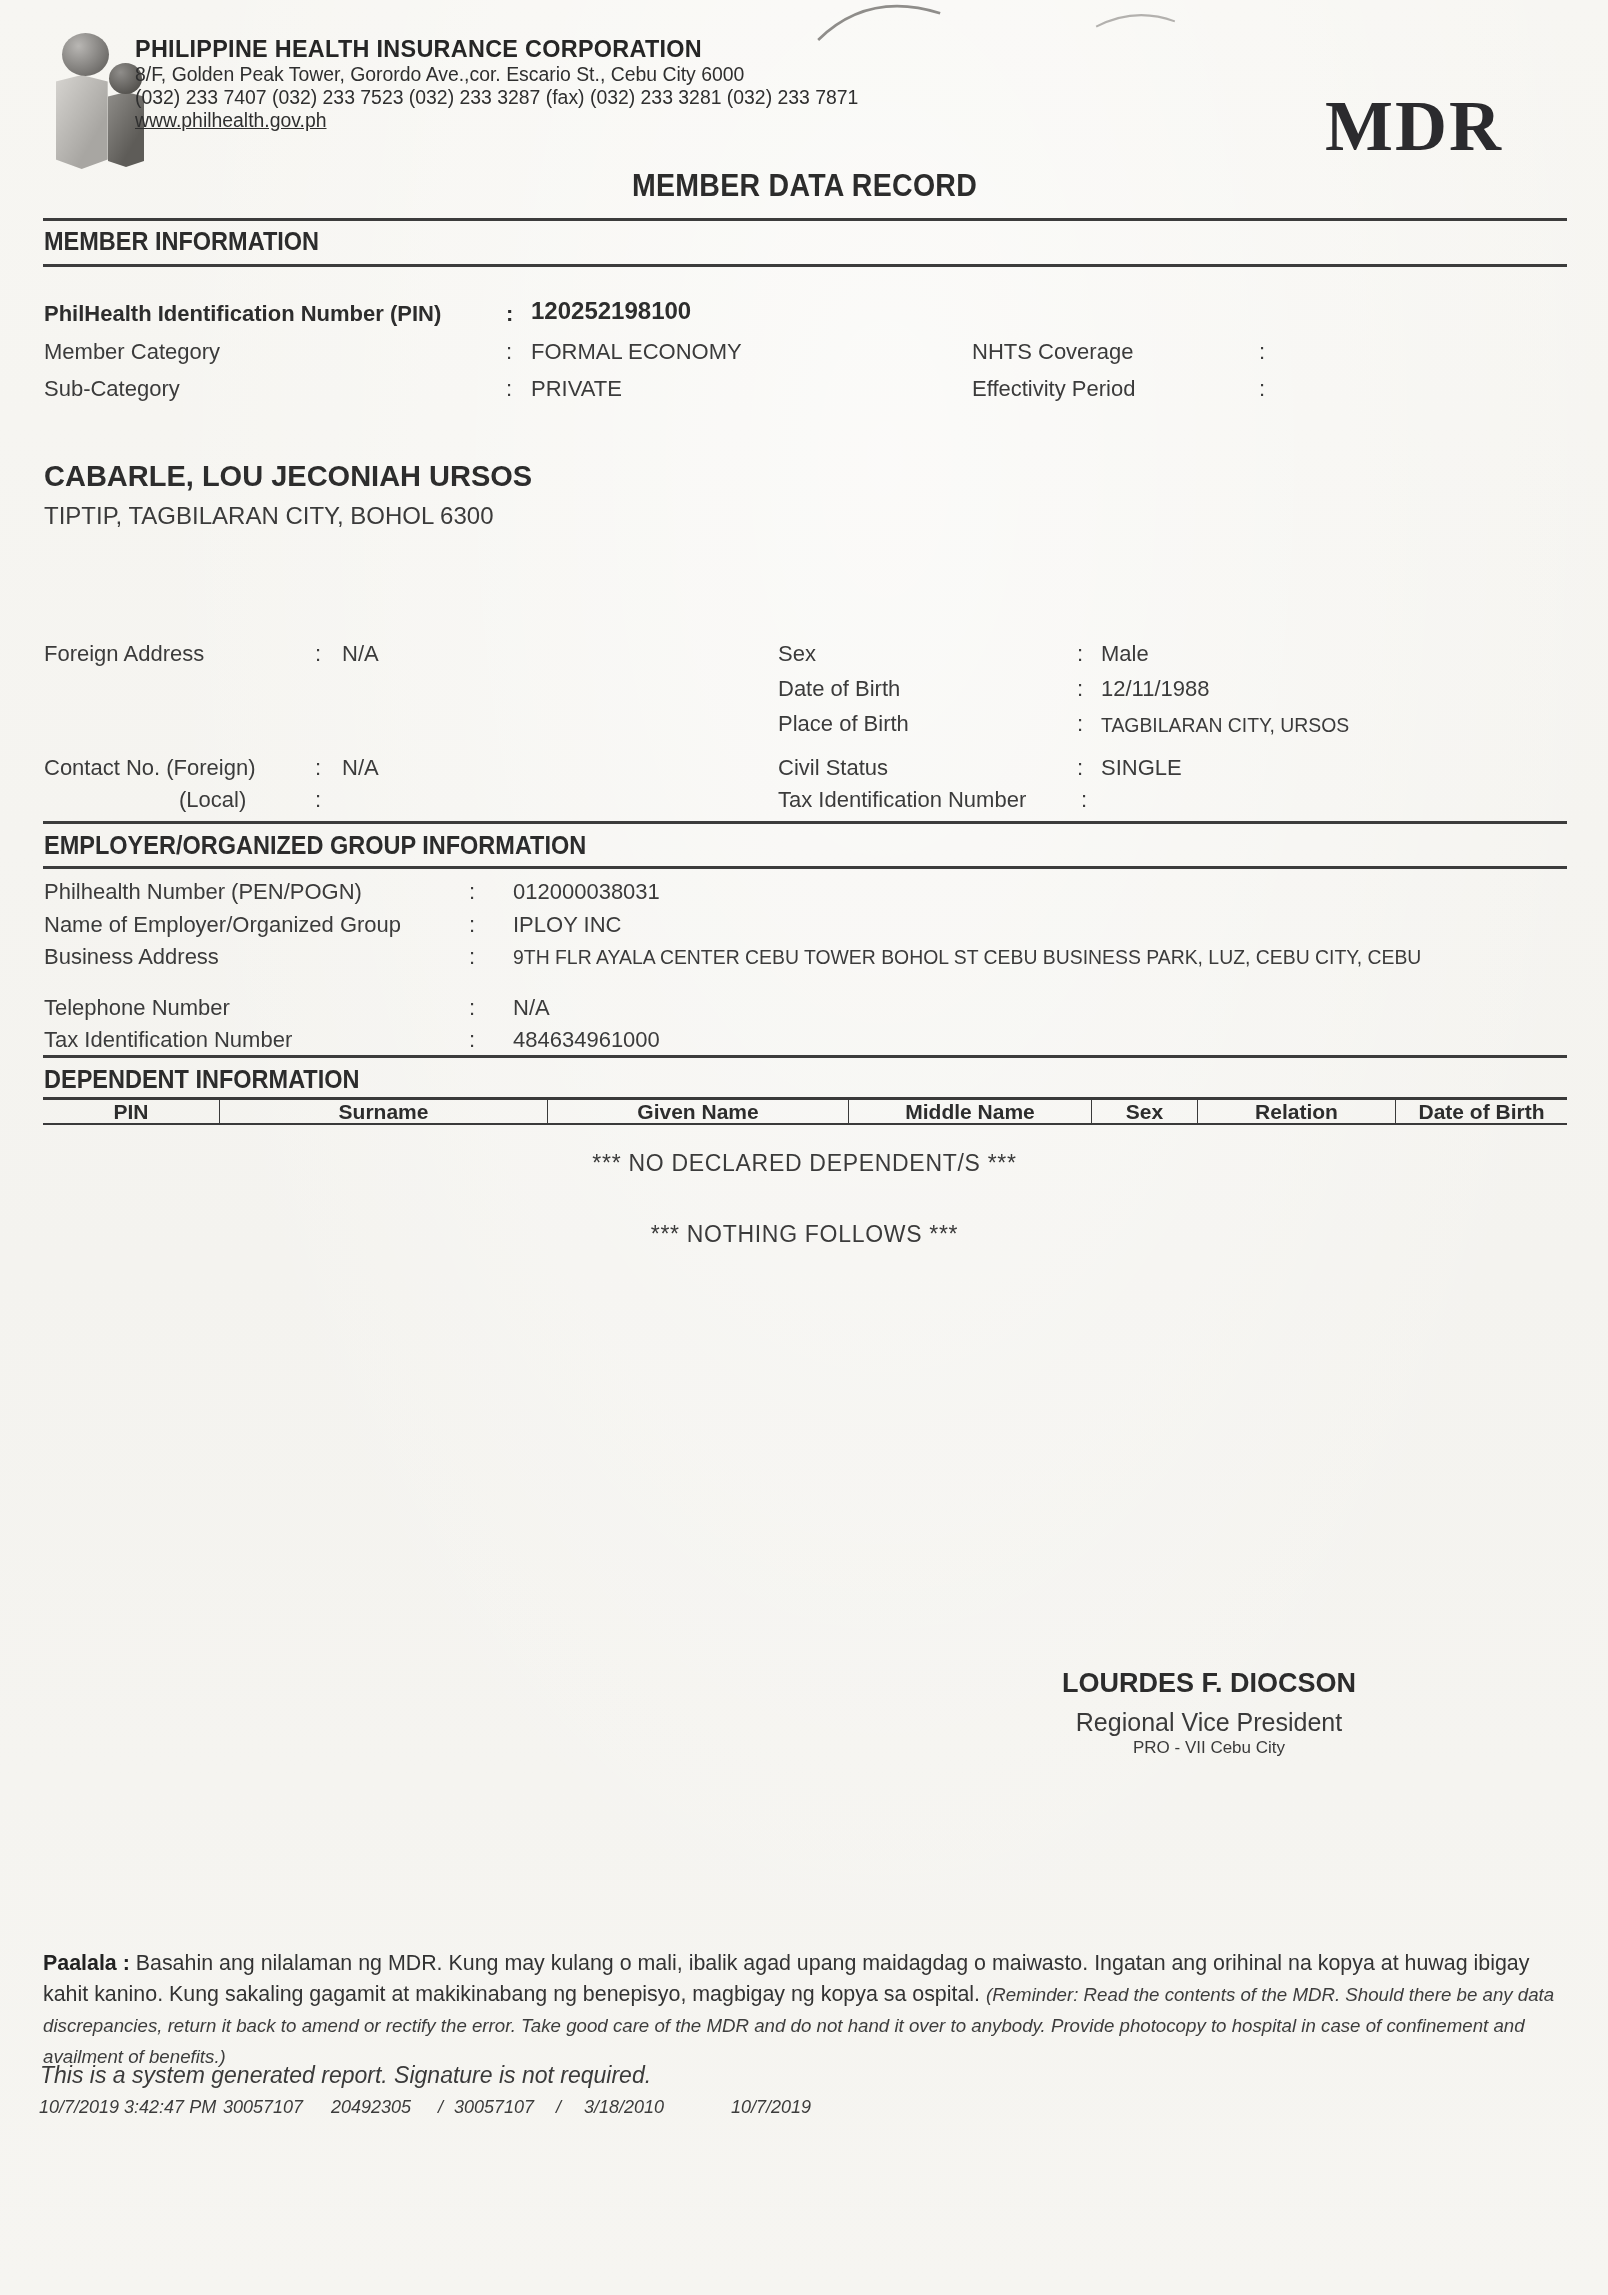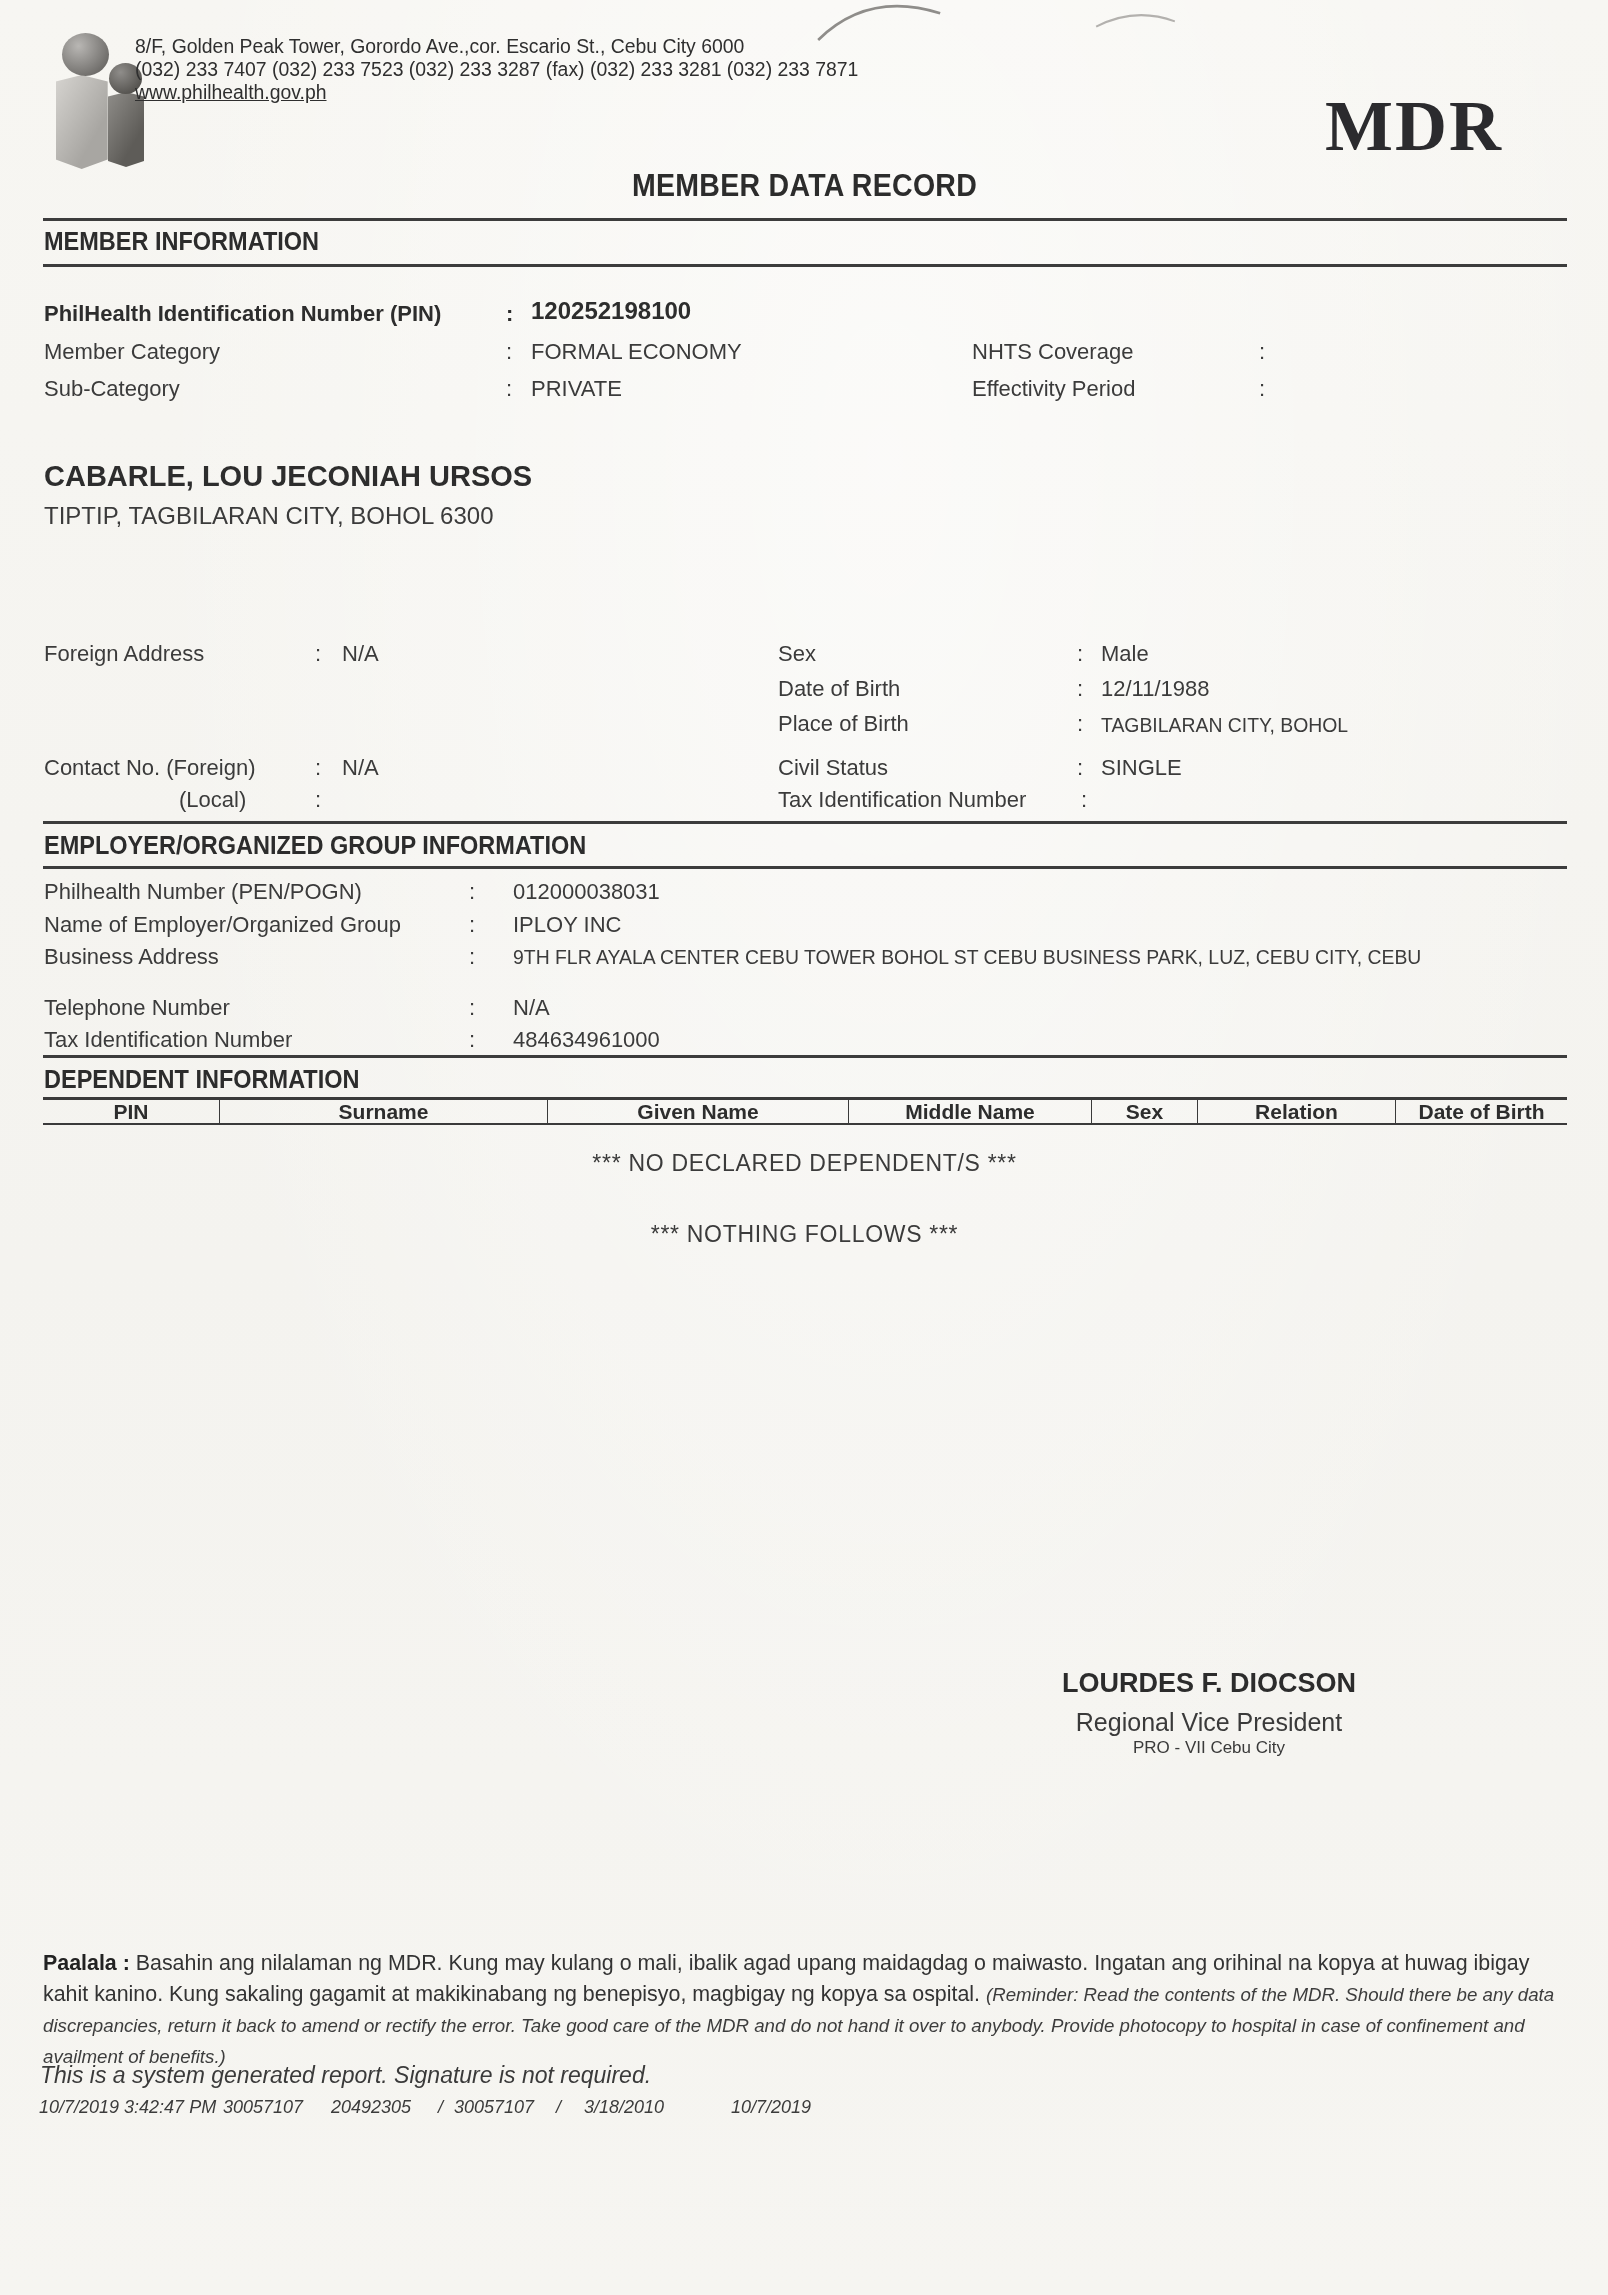--- a/index.html
+++ b/index.html
@@ -100,20 +100,21 @@
   </svg>
 
   <div class="logo">
     <div class="adult-body"></div>
     <div class="adult-head"></div>
     <div class="child-body"></div>
     <div class="child-head"></div>
   </div>
 
   <div class="head-text">
+    <div class="corpname">PHILIPPINE HEALTH INSURANCE CORPORATION</div>
     <div class="addr">8/F, Golden Peak Tower, Gorordo Ave.,cor. Escario St., Cebu City 6000</div>
     <div class="phones">(032) 233 7407 (032) 233 7523 (032) 233 3287 (fax) (032) 233 3281 (032) 233 7871</div>
     <div class="site">www.philhealth.gov.ph</div>
   </div>
 
   <div class="mdr">MDR</div>
 
   <div class="doc-title-wrap">
     <span class="doc-title">MEMBER DATA RECORD</span>
   </div>
@@ -170,21 +171,21 @@
 
   <div class="f" style="top:676px;">
     <span class="lbl" style="left:778px;">Date of Birth</span>
     <span class="colon" style="left:1077px;">:</span>
     <span class="val" style="left:1101px;">12/11/1988</span>
   </div>
 
   <div class="f" style="top:711px;">
     <span class="lbl" style="left:778px;">Place of Birth</span>
     <span class="colon" style="left:1077px;">:</span>
-    <span class="val small-caps-val" style="left:1101px; top:2.7px;">TAGBILARAN CITY, BOHOL</span>
+    <span class="val small-caps-val" style="left:1101px; top:2.7px;">TAGBILARAN CITY, URSOS</span>
   </div>
 
   <div class="f" style="top:755px;">
     <span class="lbl" style="left:44px;">Contact No. (Foreign)</span>
     <span class="colon" style="left:315px;">:</span>
     <span class="val" style="left:342px;">N/A</span>
   </div>
   <div class="f" style="top:755px;">
     <span class="lbl" style="left:778px;">Civil Status</span>
     <span class="colon" style="left:1077px;">:</span>

